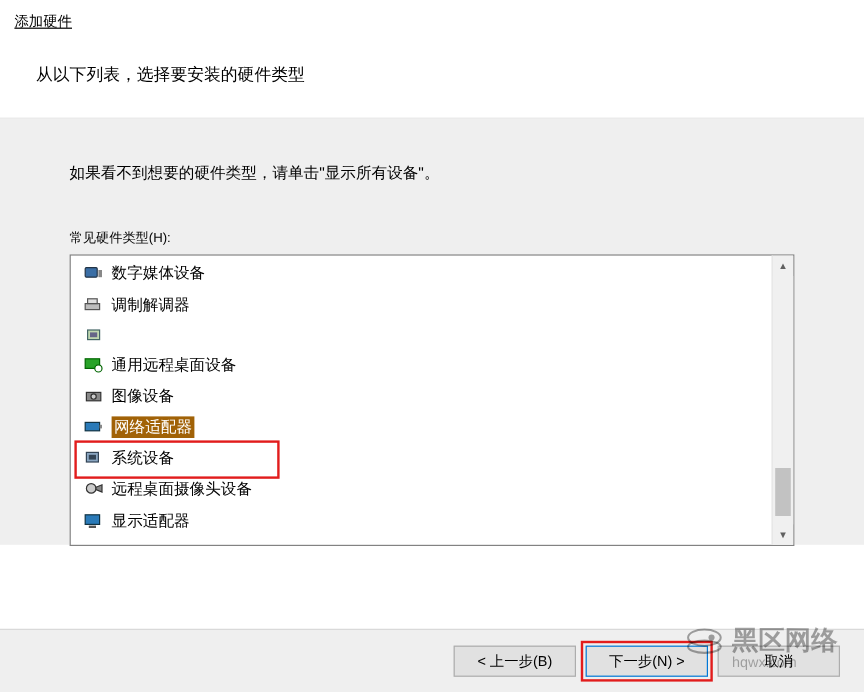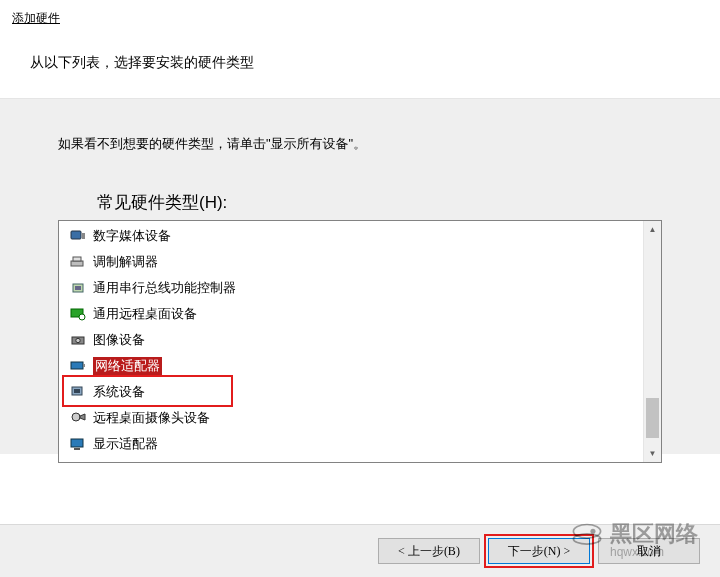--- a/index.html
+++ b/index.html
@@ -41,23 +41,22 @@
     background: #efefef;
     padding: 36px 58px 0 58px;
     height: 355px; 
     box-sizing: border-box;
   }
   .instruction {
     font-size: 13px;
     margin-bottom: 38px;
   }
   .list-label {
-    font-size: 17px;
+    font-size: 11px;
     margin-bottom: 6px;
-    margin-left: 39px;
   }
   .listbox-wrap {
     background: #ffffff;
     border: 1px solid #828282;
     height: 243px;
     box-sizing: border-box;
     position: relative;
     display: flex;
     align-items: stretch;
   }
@@ -77,21 +76,21 @@
   .item .ic {
     width: 18px;
     height: 16px;
     margin-right: 6px;
     flex-shrink: 0;
     display: flex;
     align-items: center;
     justify-content: center;
   }
   .item.selected .lbl {
-    background: #b91c1c;
+    background: #a16207;
     color: #ffffff;
     padding: 0 2px;
   }
   .highlight-box {
     position: absolute;
     border: 2px solid #e21c1c;
     pointer-events: none;
     box-sizing: border-box;
   }
   .scrollbar {
@@ -128,21 +127,20 @@
     left: 0;
     right: 0;
     height: 52px;
     background: #efefef;
     border-top: 1px solid #d9d9d9;
     display: flex;
     justify-content: flex-end;
     align-items: center;
     padding-right: 20px;
     gap: 8px;
-    font-family: Liberation Serif, serif;
   }
   .btn {
     min-width: 102px;
     height: 26px;
     background: #e1e1e1;
     border: 1px solid #adadad;
     font-family: inherit;
     font-size: 12px;
     cursor: pointer;
     padding: 0 10px;
@@ -218,21 +216,20 @@
             </span>
             <span class="lbl">调制解调器</span>
           </div>
           <div class="item">
             <span class="ic">
               <svg width="16" height="14" viewBox="0 0 16 14">
                 <rect x="3" y="3" width="10" height="8" fill="#c0d8b0" stroke="#466"></rect>
                 <rect x="5" y="5" width="6" height="4" fill="#668"></rect>
               </svg>
             </span>
-            <span class="lbl">通用串行总线功能控制器</span>
           </div>
           <div class="item">
             <span class="ic">
               <svg width="16" height="14" viewBox="0 0 16 14">
                 <rect x="1" y="2" width="12" height="8" fill="#29a329" stroke="#060"></rect>
                 <circle cx="12" cy="10" r="3" fill="#fff" stroke="#060"></circle>
               </svg>
             </span>
             <span class="lbl">通用远程桌面设备</span>
           </div>

